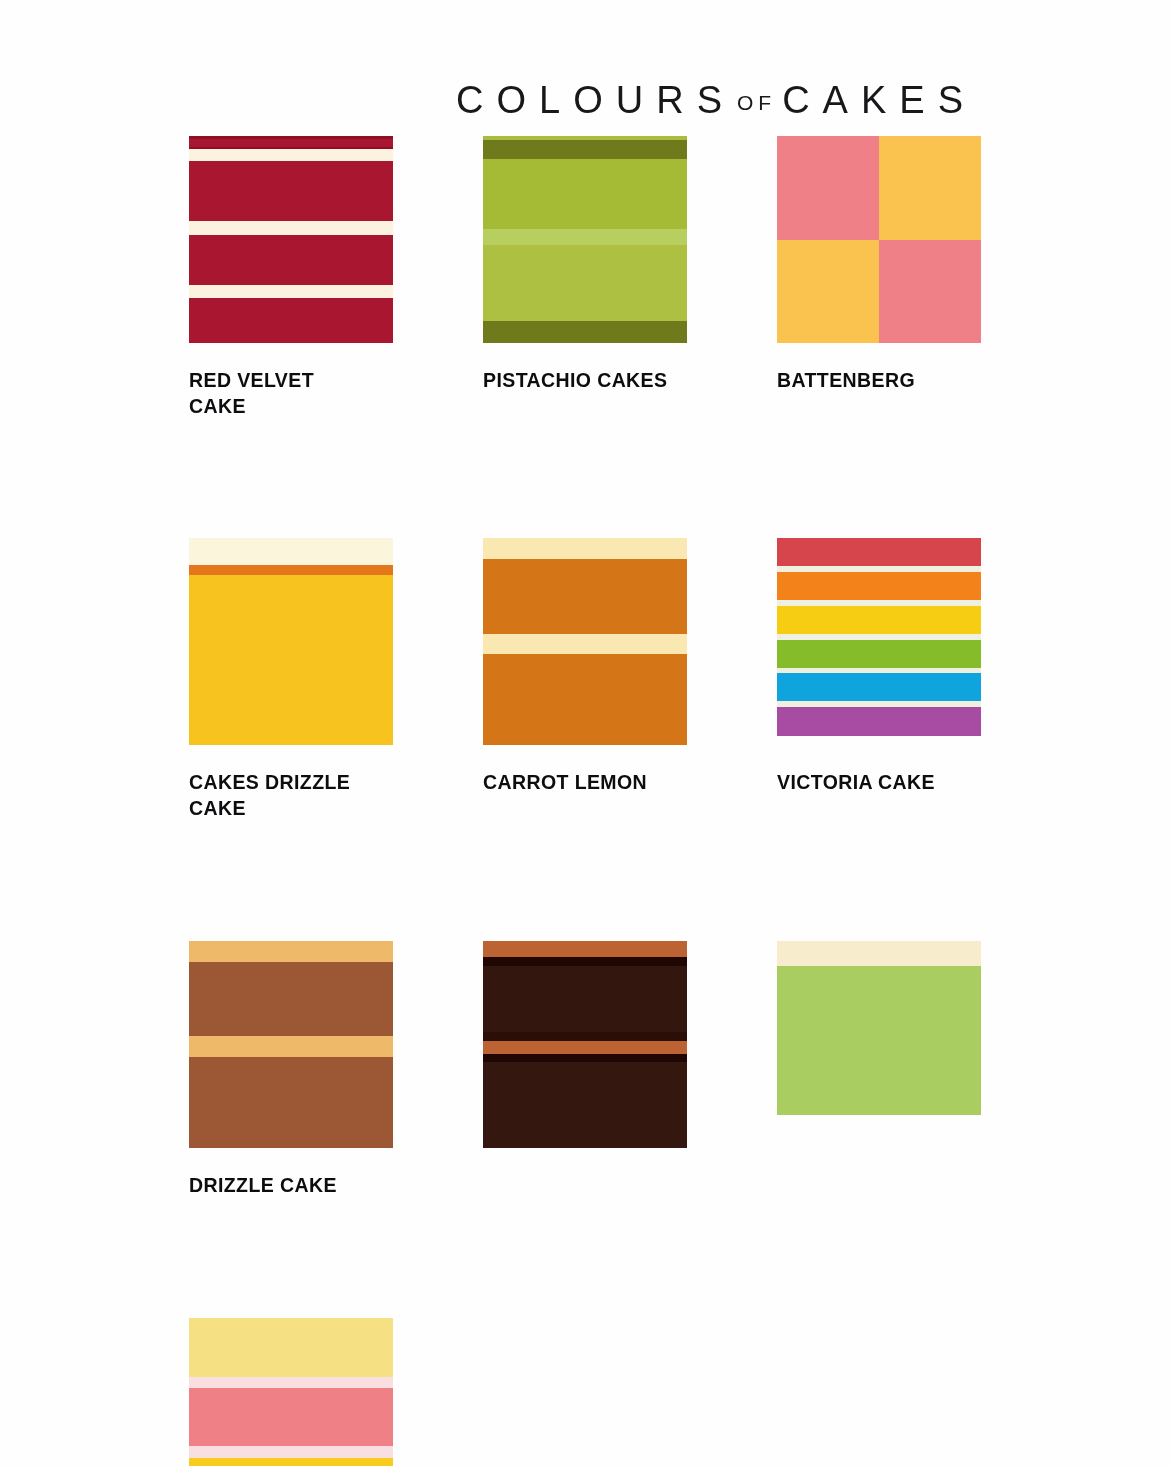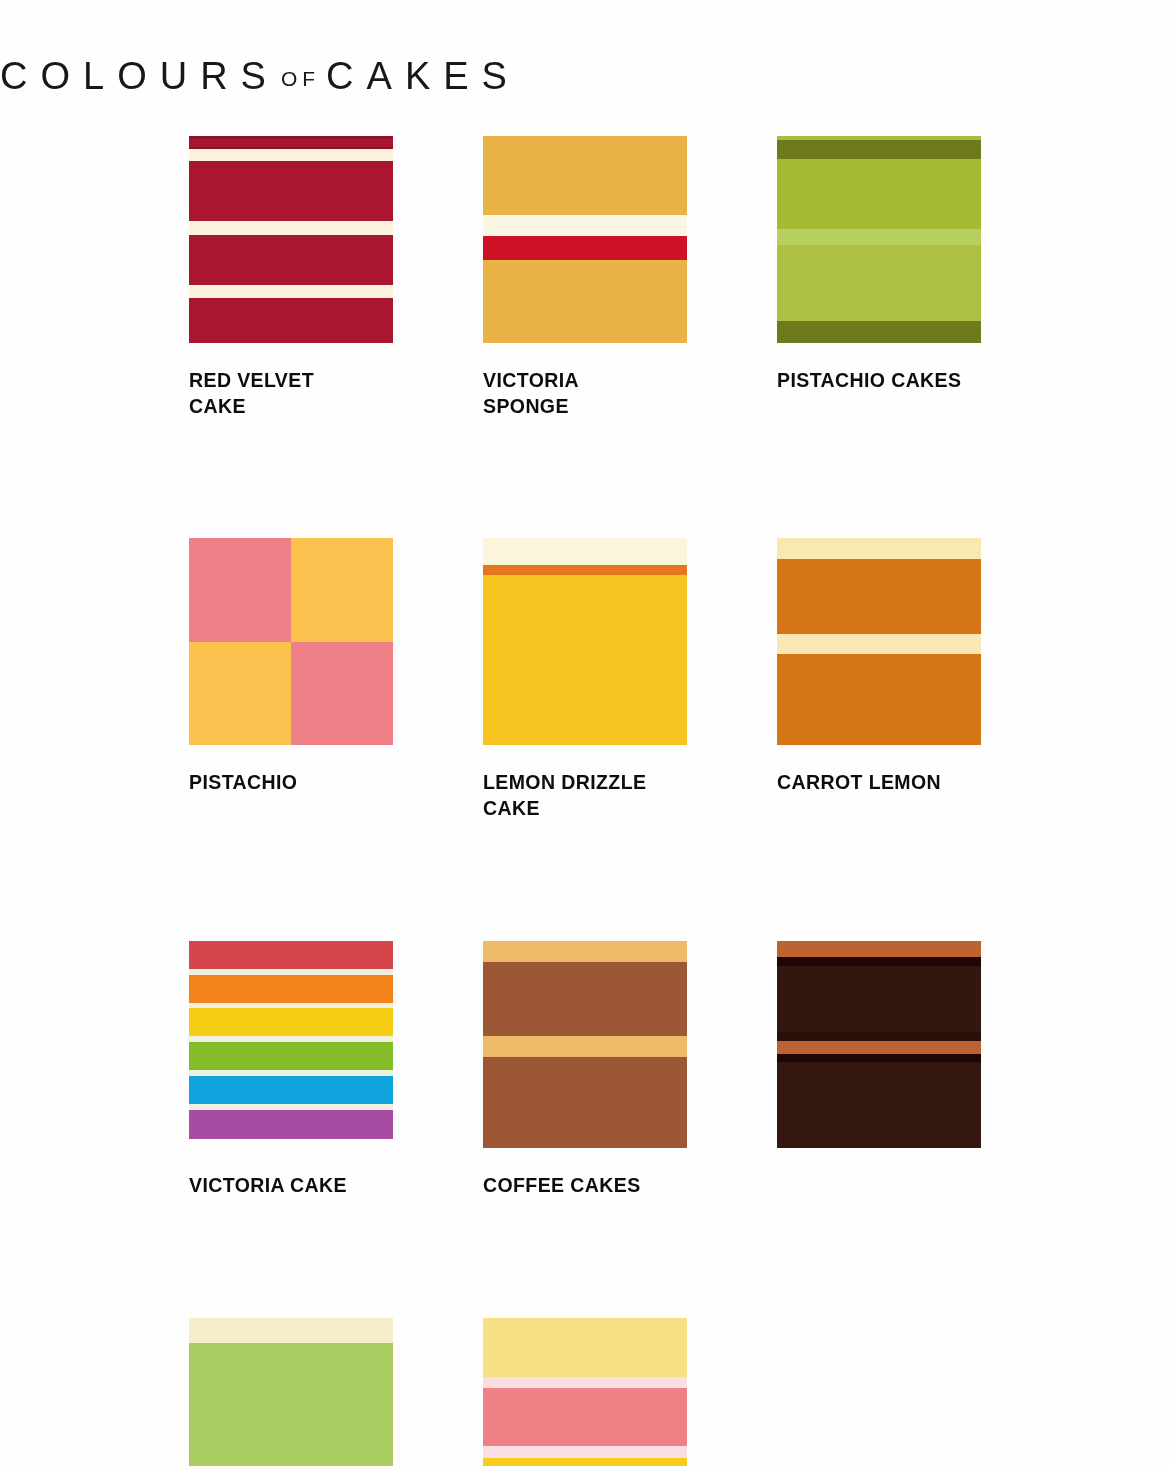--- a/index.html
+++ b/index.html
@@ -21,24 +21,24 @@
     width: 1170px;
     height: 1466px;
     background: #fefefe;
     position: relative;
     box-sizing: border-box;
   }
 
   
   .title-bar {
     position: absolute;
-    top: 32px;
+    top: 56px;
     left: 0;
     width: 976px;
-    text-align: left;
+    text-align: right;
   }
   .title {
     font-family: "Liberation Sans", sans-serif;
     font-size: 38px;
     font-weight: 400;
     color: #18181a;
     letter-spacing: 13px;
     line-height: 1;
     white-space: nowrap;
     display: inline-block;
@@ -138,55 +138,45 @@
           <div class="layer" style="background: rgb(251, 243, 224); height: 7%;"></div>
           <div class="layer" style="background: rgb(168, 22, 48); height: 24%;"></div>
           <div class="layer" style="background: rgb(251, 243, 224); height: 6.5%;"></div>
           <div class="layer" style="background: rgb(168, 22, 48); height: 21.5%;"></div>
         </div>
         <div class="label">RED VELVET
 CAKE</div>
       </div>
       <div class="cell">
         <div class="swatch">
-          <div class="layer" style="background: rgb(234, 179, 72); height: 38%;"></div>
-          <div class="layer" style="background: rgb(251, 245, 227); height: 10.5%;"></div>
-          <div class="layer" style="background: rgb(206, 17, 39); height: 11.5%;"></div>
-          <div class="layer" style="background: rgb(234, 179, 72); height: 40%;"></div>
-        </div>
-        <div class="label">VICTORIA
-SPONGE</div>
-      </div>
-      <div class="cell">
-        <div class="swatch">
           <div class="layer" style="background: rgb(168, 188, 62); height: 2%;"></div>
           <div class="layer" style="background: rgb(111, 122, 28); height: 9%;"></div>
           <div class="layer" style="background: rgb(165, 187, 54); height: 34%;"></div>
           <div class="layer" style="background: rgb(183, 207, 94); height: 7.5%;"></div>
           <div class="layer" style="background: rgb(173, 192, 65); height: 37%;"></div>
           <div class="layer" style="background: rgb(111, 122, 28); height: 10.5%;"></div>
         </div>
         <div class="label">PISTACHIO CAKES</div>
       </div>
       <div class="cell">
         <div class="checker">
           <div class="q" style="background: rgb(239, 128, 135);"></div>
           <div class="q" style="background: rgb(250, 194, 79);"></div>
           <div class="q" style="background: rgb(250, 194, 79);"></div>
           <div class="q" style="background: rgb(239, 128, 135);"></div>
         </div>
-        <div class="label">PISTACHIO</div>
+        <div class="label">BATTENBERG</div>
       </div>
       <div class="cell">
         <div class="swatch">
           <div class="layer" style="background: rgb(251, 245, 220); height: 13%;"></div>
           <div class="layer" style="background: rgb(228, 118, 27); height: 4.5%;"></div>
           <div class="layer" style="background: rgb(246, 195, 31); height: 82.5%;"></div>
         </div>
-        <div class="label">LEMON DRIZZLE
+        <div class="label">CAKES DRIZZLE
 CAKE</div>
       </div>
       <div class="cell">
         <div class="swatch">
           <div class="layer" style="background: rgb(250, 232, 178); height: 10%;"></div>
           <div class="layer" style="background: rgb(212, 117, 24); height: 36%;"></div>
           <div class="layer" style="background: rgb(250, 232, 178); height: 10%;"></div>
           <div class="layer" style="background: rgb(212, 117, 24); height: 44%;"></div>
         </div>
         <div class="label">CARROT LEMON</div>
@@ -207,21 +197,21 @@
         </div>
         <div class="label">VICTORIA CAKE</div>
       </div>
       <div class="cell">
         <div class="swatch">
           <div class="layer" style="background: rgb(238, 186, 106); height: 10%;"></div>
           <div class="layer" style="background: rgb(156, 87, 52); height: 36%;"></div>
           <div class="layer" style="background: rgb(238, 186, 106); height: 10%;"></div>
           <div class="layer" style="background: rgb(156, 87, 52); height: 44%;"></div>
         </div>
-        <div class="label">COFFEE CAKES</div>
+        <div class="label">DRIZZLE CAKE</div>
       </div>
       <div class="cell row-last">
         <div class="swatch">
           <div class="layer" style="background: rgb(188, 98, 51); height: 8%;"></div>
           <div class="layer" style="background: rgb(32, 7, 3); height: 4%;"></div>
           <div class="layer" style="background: rgb(51, 22, 14); height: 32%;"></div>
           <div class="layer" style="background: rgb(42, 15, 9); height: 4.5%;"></div>
           <div class="layer" style="background: rgb(188, 98, 51); height: 6%;"></div>
           <div class="layer" style="background: rgb(30, 7, 4); height: 4%;"></div>
           <div class="layer" style="background: rgb(52, 23, 15); height: 41.5%;"></div>

